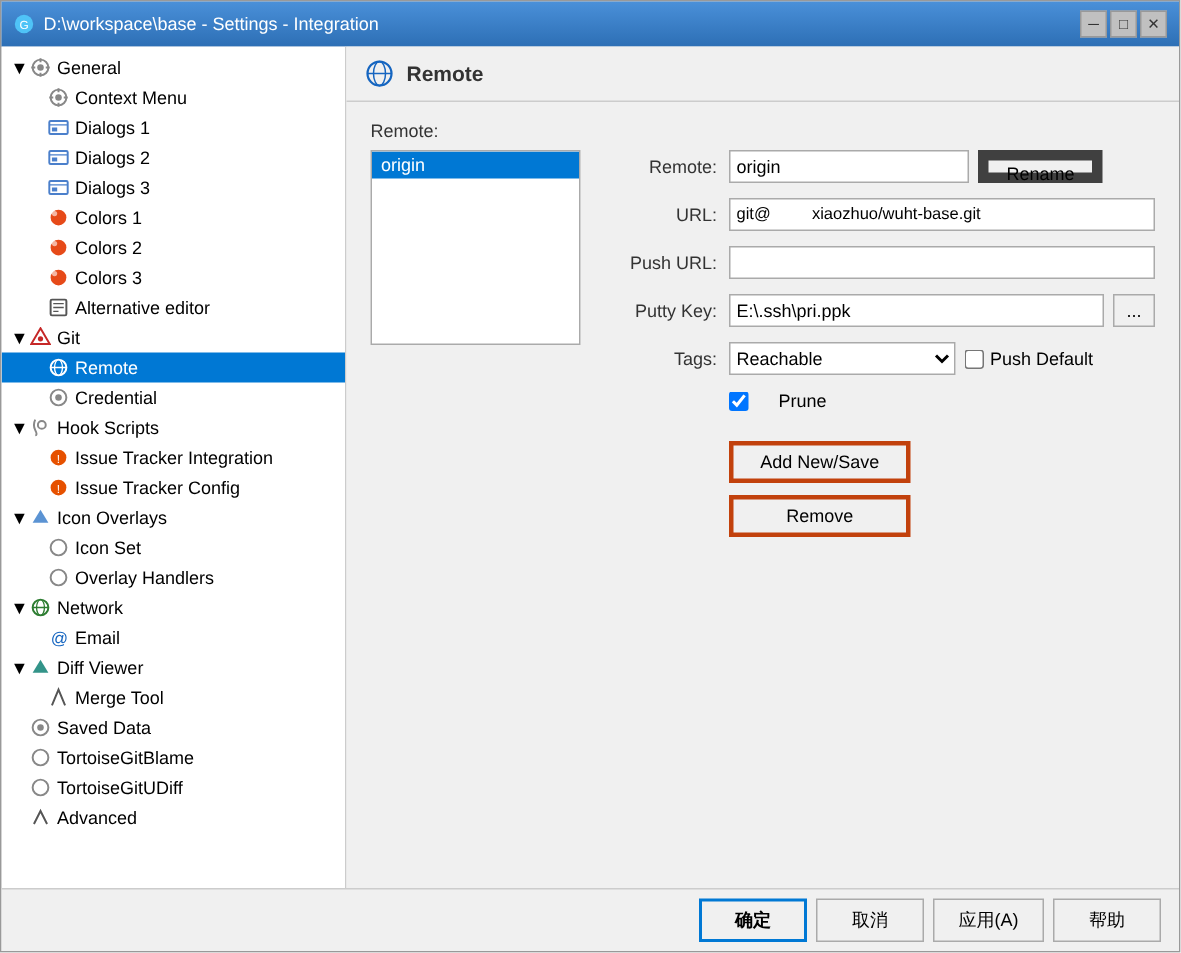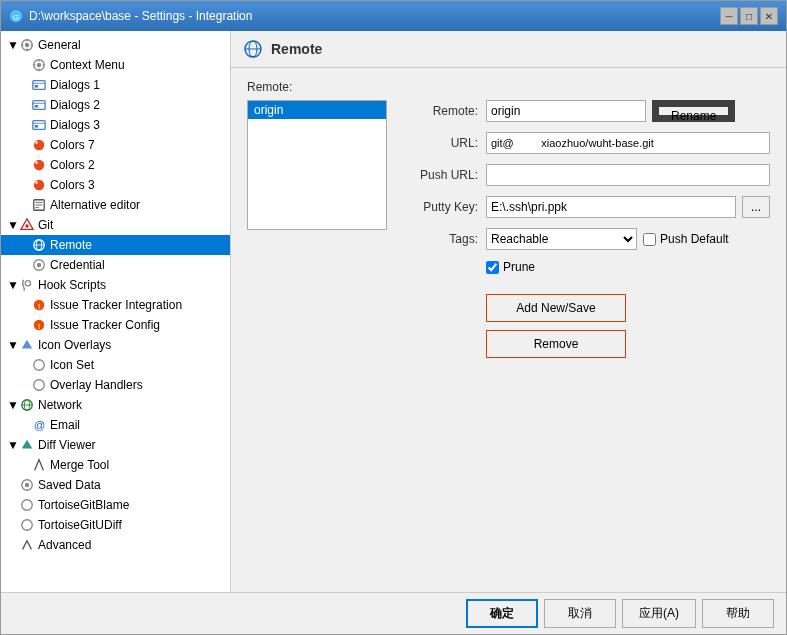--- a/index.html
+++ b/index.html
@@ -39,24 +39,24 @@
     .field-label { width: 75px; text-align: right; margin-right: 8px; font-size: 12px; color: #333; flex-shrink: 0; }
     .field-input { flex: 1; height: 22px; border: 1px solid #aaa; padding: 2px 4px; font-size: 12px; background: white; }
     .rename-btn { margin-left: 6px; padding: 2px 12px; height: 22px; font-size: 12px; background: #f0f0f0; border: 7px solid #404040; cursor: pointer; white-space: nowrap; }
     .browse-btn { margin-left: 6px; width: 28px; height: 22px; font-size: 12px; background: #f0f0f0; border: 1px solid #aaa; cursor: pointer; display: flex; align-items: center; justify-content: center; }
 
     .tags-select { width: 151px; height: 22px; border: 1px solid #aaa; font-size: 12px; background: white; }
     .checkbox-label { display: flex; align-items: center; gap: 4px; font-size: 12px; margin-left: 6px; cursor: pointer; }
     .checkbox-label input { margin: 0; }
 
     .prune-row { display: flex; align-items: center; margin-top: 4px; }
-    .prune-check { display: flex; align-items: center; gap: 4px; font-size: 12px; cursor: pointer; margin-left: 83px; }
+    .prune-check { display: flex; align-items: center; gap: 20px; font-size: 12px; cursor: pointer; margin-left: 83px; }
 
     .action-buttons { display: flex; flex-direction: column; gap: 8px; margin-top: 20px; margin-left: 83px; }
-    .action-btn { width: 140px; height: 28px; font-size: 12px; background: #f0f0f0; border: 1px solid #c2410c; cursor: pointer; }
+    .action-btn { width: 121px; height: 28px; font-size: 12px; background: #f0f0f0; border: 3px solid #c2410c; cursor: pointer; }
 
     
     .bottom-bar { background: #f0f0f0; border-top: 1px solid #ccc; padding: 6px 12px; display: flex; justify-content: flex-end; gap: 6px; }
     .bottom-btn { padding: 4px 16px; font-size: 12px; background: #f0f0f0; border: 1px solid #aaa; cursor: pointer; min-width: 72px; }
     .bottom-btn.default { border: 2px solid #0078d4; font-weight: bold; }
 
     .remote-and-form { display: flex; }
 
     
     .indent-1 { padding-left: 6px; }
@@ -154,21 +154,21 @@
       </div>
 
       <div class="tree-item indent-2">
         <span class="expand-arrow" style="width:12px"></span>
         <span class="icon">
           <svg width="14" height="14" viewBox="0 0 16 16">
               <circle cx="8" cy="8" r="6" fill="#e64a19"></circle>
               <circle cx="5" cy="5" r="2" fill="white" opacity="0.6"></circle>
             </svg>
         </span>
-        <span class="label">Colors 7</span>
+        <span class="label">Colors 1</span>
       </div>
 
       <div class="tree-item indent-2">
         <span class="expand-arrow" style="width:12px"></span>
         <span class="icon">
           <svg width="14" height="14" viewBox="0 0 16 16">
               <circle cx="8" cy="8" r="6" fill="#e64a19"></circle>
               <circle cx="5" cy="5" r="2" fill="white" opacity="0.6"></circle>
             </svg>
         </span>

